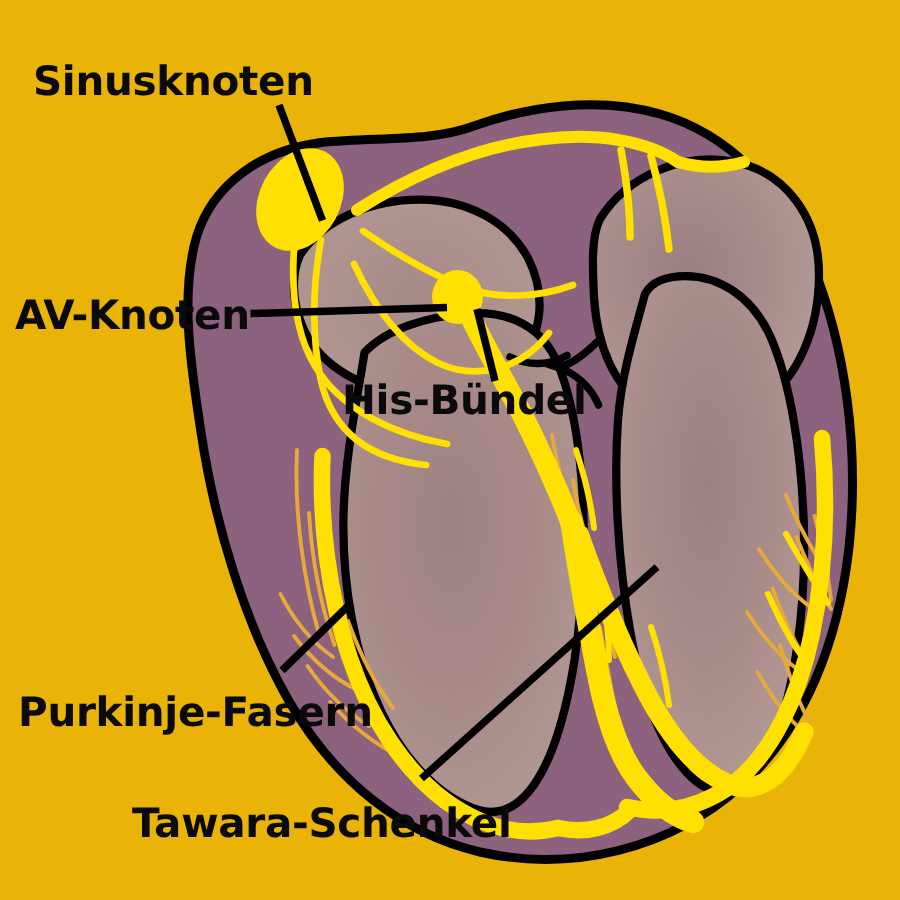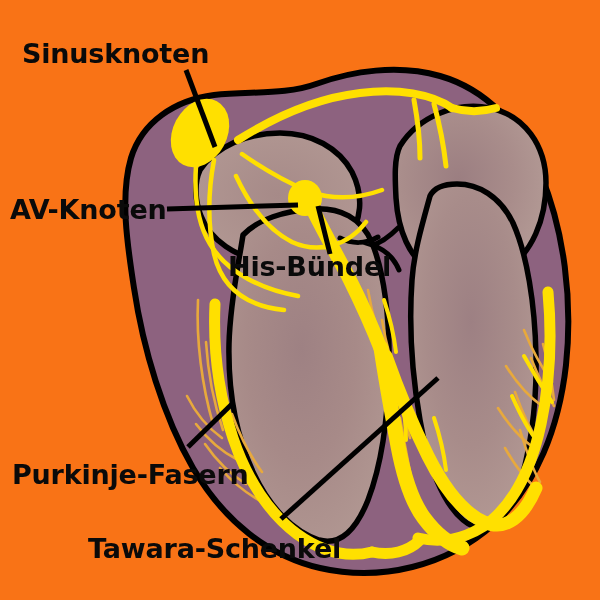--- a/index.html
+++ b/index.html
@@ -10,21 +10,21 @@
   body {
     width: 600px;
     height: 600px;
     overflow: hidden;
     font-family: "DejaVu Sans", "Liberation Sans", sans-serif;
   }
   #diagram-root {
     position: relative;
     width: 600px;
     height: 600px;
-    background: #f97316;
+    background: #eab308;
   }
   svg.heart-canvas {
     position: absolute;
     inset: 0;
     width: 600px;
     height: 600px;
     display: block;
   }
   .lbl {
     font-family: "DejaVu Sans", "Liberation Sans", sans-serif;

